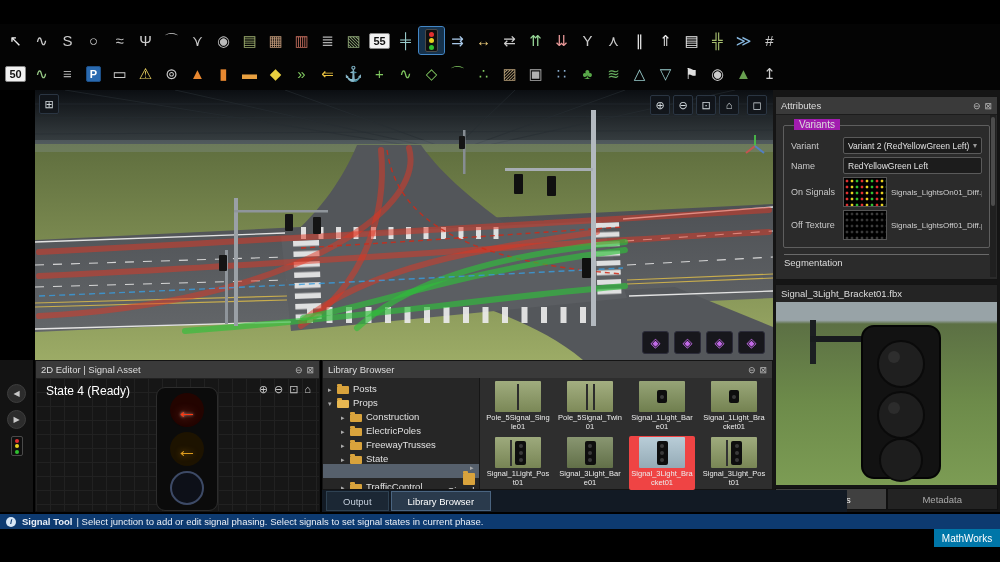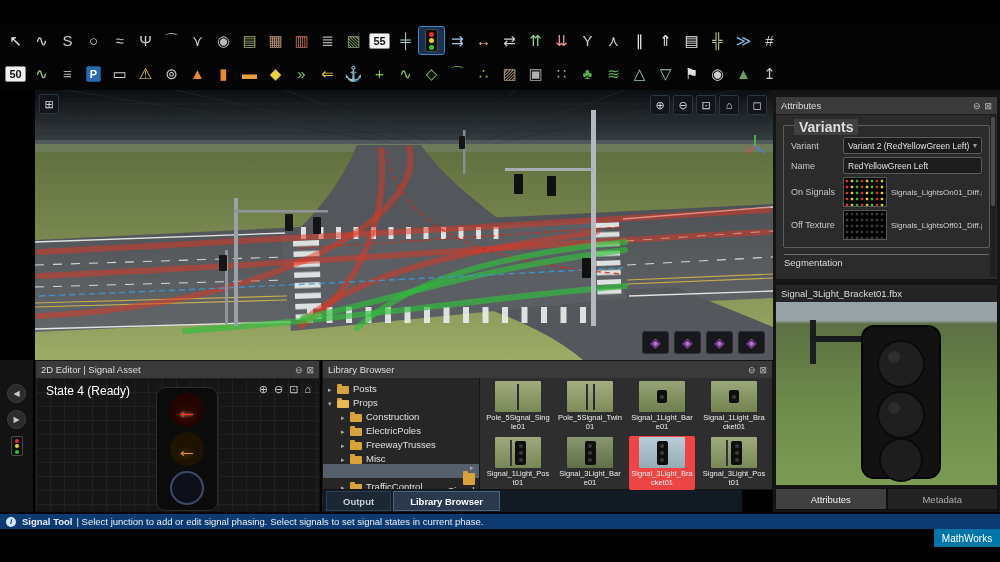--- a/index.html
+++ b/index.html
@@ -35,21 +35,21 @@
   
   .panel{position:absolute;background:#2b2b2b;border:1px solid #141414;box-sizing:border-box;}
   .panel-header{height:17px;background:#3a3a3a;display:flex;align-items:center;padding:0 5px;
                 font-size:9.5px;color:#ddd;border-bottom:1px solid #1c1c1c;}
   .ph-icons{margin-left:auto;display:flex;gap:4px;color:#b8b8b8;font-size:9px;}
 
   
   #right-region{position:absolute;left:773px;top:90px;width:227px;height:422px;background:#151515;}
   #attr-panel{left:2px;top:6px;width:223px;height:184px;}
   .groupbox{margin:10px 7px 4px 7px;border:1px solid #5e5e5e;border-radius:2px;position:relative;padding:8px 3px 4px 3px;}
-  .groupbox-legend{position:absolute;top:-7px;left:10px;background:#404040;padding:0 5px;font-size:14px;color:#ddd;font-weight:bold;}
+  .groupbox-legend{position:absolute;top:-7px;left:10px;background:#a21caf;padding:0 5px;font-size:10px;color:#ddd;}
   .attr-row{display:flex;align-items:center;margin:3px 4px;}
   .attr-label{width:52px;font-size:9px;color:#c8c8c8;flex:0 0 52px;}
   .attr-field{flex:1;height:15px;background:#1c1c1c;border:1px solid #5a5a5a;border-radius:2px;
               font-size:8.5px;color:#e0e0e0;display:flex;align-items:center;padding:0 4px;overflow:hidden;white-space:nowrap;}
   .dd-arrow{margin-left:auto;color:#999;font-size:8px;}
   .tex-thumb{width:42px;height:28px;flex:0 0 42px;background:#000;border:1px solid #555;margin-right:4px;}
   .tex-on{background-color:#000;background-image:
       radial-gradient(circle at 3px 3px,#e03030 1.2px,transparent 1.7px),
       radial-gradient(circle at 8px 3px,#e8d020 1.2px,transparent 1.7px),
       radial-gradient(circle at 13px 3px,#30c030 1.2px,transparent 1.7px);
@@ -122,22 +122,22 @@
   .tg-pole{width:2px;height:26px;background:#2c2c2c;}
   .tg-pole.second{margin-left:5px;}
   .tg-sig{background:#0e0e0e;border-radius:2px;display:flex;flex-direction:column;align-items:center;
           justify-content:space-evenly;}
   .tg-sig.s1{width:10px;height:13px;}
   .tg-sig.s3{width:11px;height:24px;}
   .tg-sig i{width:4px;height:4px;border-radius:50%;background:#3a3a3a;display:block;}
   .tg-post{width:2px;height:26px;background:#333;margin-right:3px;}
 
   
-  #bottom-tabs{position:absolute;left:322px;top:490px;width:420px;height:22px;background:#121a24;
-               display:flex;align-items:stretch;gap:2px;padding:1px 4px;box-sizing:border-box;font-weight:bold;}
+  #bottom-tabs{position:absolute;left:322px;top:490px;width:525px;height:22px;background:#121a24;
+               display:flex;align-items:stretch;gap:2px;padding:1px 4px;box-sizing:border-box;}
   .btab{display:flex;align-items:center;justify-content:center;padding:0 16px;font-size:9.5px;color:#c4cedb;
         background:#1b2734;border:1px solid #2e4152;}
   .btab.active{background:#2a3a4c;color:#fff;border-color:#4a6480;}
 
   #status{position:absolute;left:0;top:514px;width:1000px;height:15px;background:#0d3a70;
           display:flex;align-items:center;padding:0 6px;box-sizing:border-box;font-size:9.5px;color:#e9eff7;}
   #status .info-dot{width:10px;height:10px;border-radius:50%;background:#d6e6f6;color:#0d3a70;font-size:8px;
           font-weight:bold;display:flex;align-items:center;justify-content:center;margin-right:6px;font-style:italic;}
   #status b{margin-right:4px;}
 
@@ -528,21 +528,21 @@
           <span class="tree-label">ElectricPoles</span>
         </div>
         <div class="tree-row" style="padding-left: 18px;">
           <span class="tree-arrow">▸</span>
           <span class="folder-icon"></span>
           <span class="tree-label">FreewayTrusses</span>
         </div>
         <div class="tree-row" style="padding-left: 18px;">
           <span class="tree-arrow">▸</span>
           <span class="folder-icon"></span>
-          <span class="tree-label">Misc</span>
+          <span class="tree-label">State</span>
         </div>
         <div class="tree-row selected" style="padding-left: 6px; flex-direction: column;">
           <span class="tree-arrow">▸</span>
           <span class="folder-icon"></span>
           <span class="tree-label">Signals</span>
         </div>
         <div class="tree-row" style="padding-left: 18px;">
           <span class="tree-arrow">▸</span>
           <span class="folder-icon"></span>
           <span class="tree-label">TrafficControl</span>

